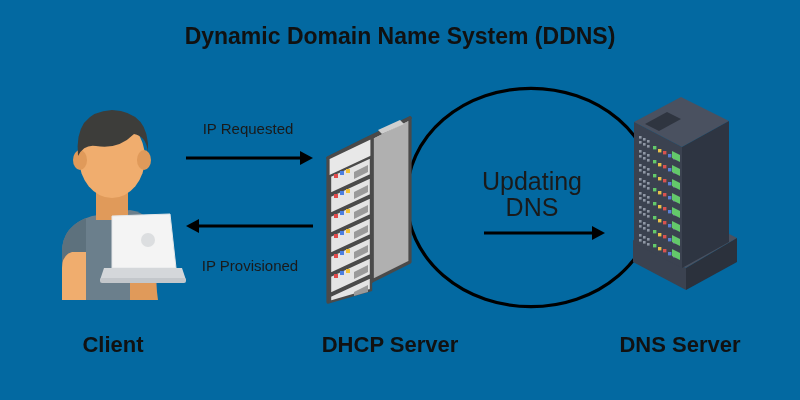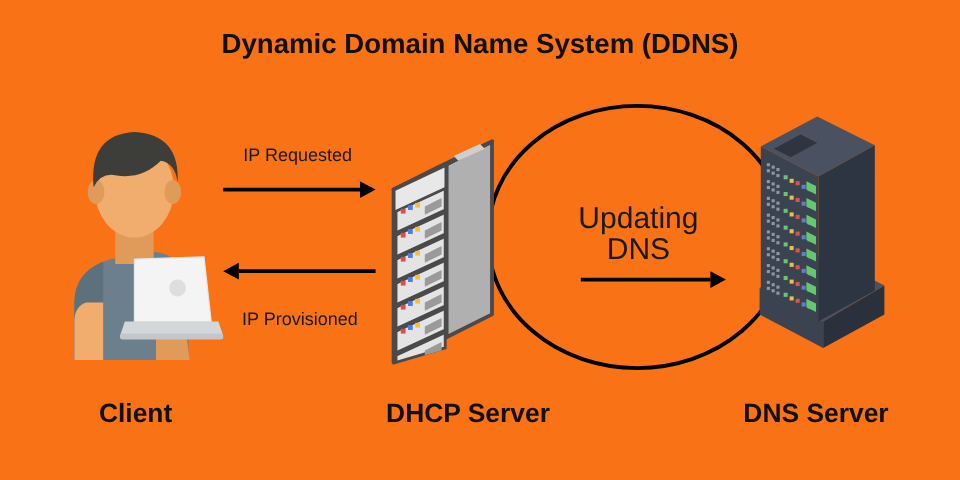--- a/index.html
+++ b/index.html
@@ -5,21 +5,21 @@
   * { margin:0; padding:0; box-sizing:border-box; }
   html, body {
     width:800px; height:400px;
     background:#f2f2f2;
     font-family:"Liberation Sans", sans-serif;
     overflow:hidden;
   }
   #stage {
     position:relative;
     width:800px; height:400px;
-    background:#f97316;
+    background:#0369a1;
   }
   #diagram-svg {
     position:absolute; left:0; top:0;
     width:800px; height:400px;
   }
   .title-text {
     font-family:"Liberation Sans", sans-serif;
     font-weight:bold;
     font-size:23px;
     fill:#111111;

